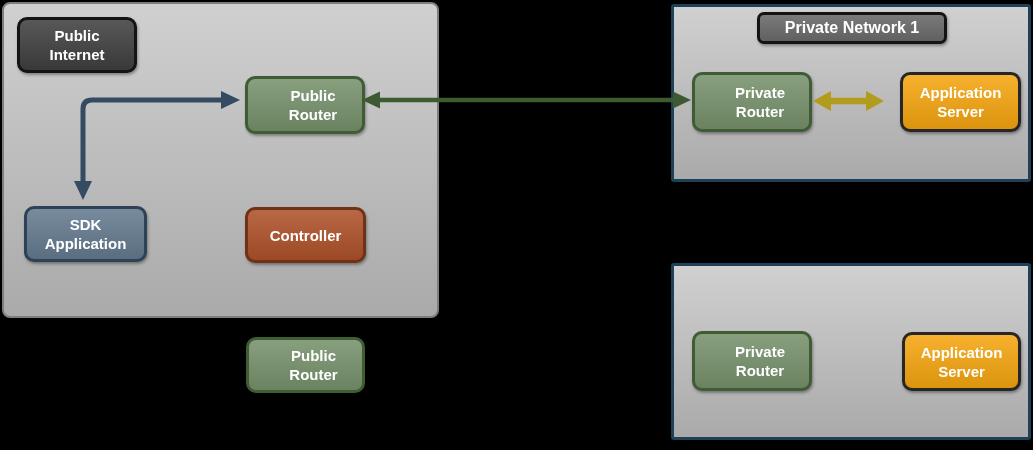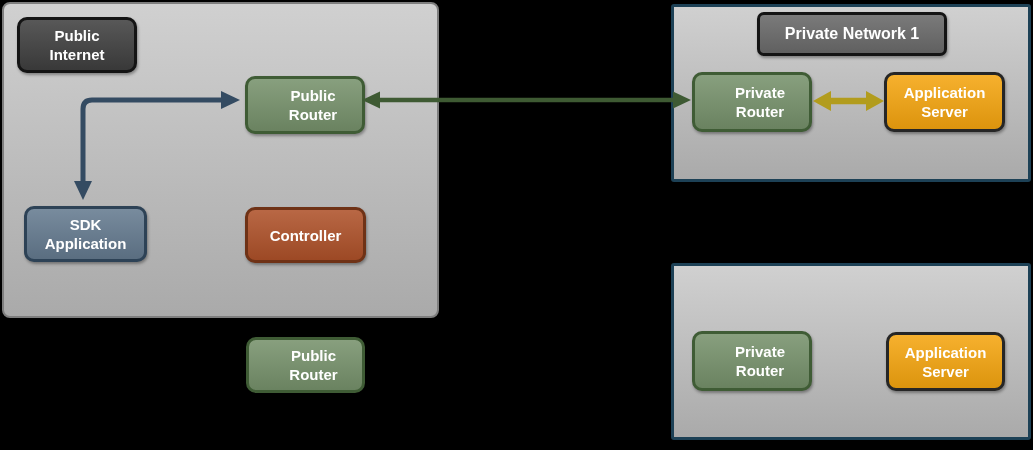--- a/index.html
+++ b/index.html
@@ -45,38 +45,38 @@
     text-align: center;
     background-image: linear-gradient(180deg, rgba(255,255,255,0.13), rgba(0,0,0,0.10));
     box-shadow: 1px 2px 3px rgba(0,0,0,0.35);
   }
   .node > span { display: inline-block; max-width: 96px; }
 
   .node-dark   { background-color: var(--dark-node-fill,#3f3f3f);  border: 3px solid var(--dark-node-border,#141414); }
   .node-green  { background-color: var(--green-node-fill,#76916b); border: 3px solid var(--green-node-border,#3f5c35); padding-left: 16px; }
   .node-blue   { background-color: var(--blue-node-fill,#647a8f);  border: 3px solid var(--blue-node-border,#2d4256); }
   .node-red    { background-color: var(--red-node-fill,#ae5129);   border: 3px solid var(--red-node-border,#6f3216); }
-  .node-orange { background-color: var(--orange-node-fill,#f5a50f);border: 3px solid var(--orange-node-border,#262626); }
+  .node-orange { background-color: var(--orange-node-fill,#f5a50f);border: 3px solid var(--orange-node-border,#262626); margin-left: 16px; }
 
   .node-public-internet      { left: 13px;  top: 13px;  width: 120px; height: 56px; }
   .node-public-router-top    { left: 241px; top: 72px;  width: 120px; height: 58px; }
   .node-sdk-application      { left: 20px;  top: 202px; width: 123px; height: 56px; }
   .node-controller           { left: 241px; top: 203px; width: 121px; height: 56px; }
   .node-public-router-bottom { left: 242px; top: 333px; width: 119px; height: 56px; }
 
   .node-pn1-private-router     { left: 692px; top: 72px;  width: 120px; height: 60px; }
   .node-pn1-application-server { left: 884px; top: 72px;  width: 121px; height: 60px; }
   .node-pn2-private-router     { left: 692px; top: 331px; width: 120px; height: 60px; }
   .node-pn2-application-server { left: 886px; top: 332px; width: 119px; height: 59px; }
 
   
   .zone-title {
     position: absolute;
     display: flex; align-items: center; justify-content: center;
-    width: 190px; height: 44px; left: 757px;
+    width: 190px; height: 32px; left: 757px;
     background-color: var(--title-fill, #6b6b6b);
     background-image: linear-gradient(180deg, rgba(255,255,255,0.10), rgba(0,0,0,0.10));
     border: 3px solid var(--dark-node-border, #141414);
     border-radius: 7px;
     color: var(--node-text, #fff);
     font-weight: bold; font-size: 16px;
     box-shadow: 1px 2px 3px rgba(0,0,0,0.35);
   }
   .zone-title-pn1 { top: 12px; }
   .zone-title-pn2 { top: 271px; }

